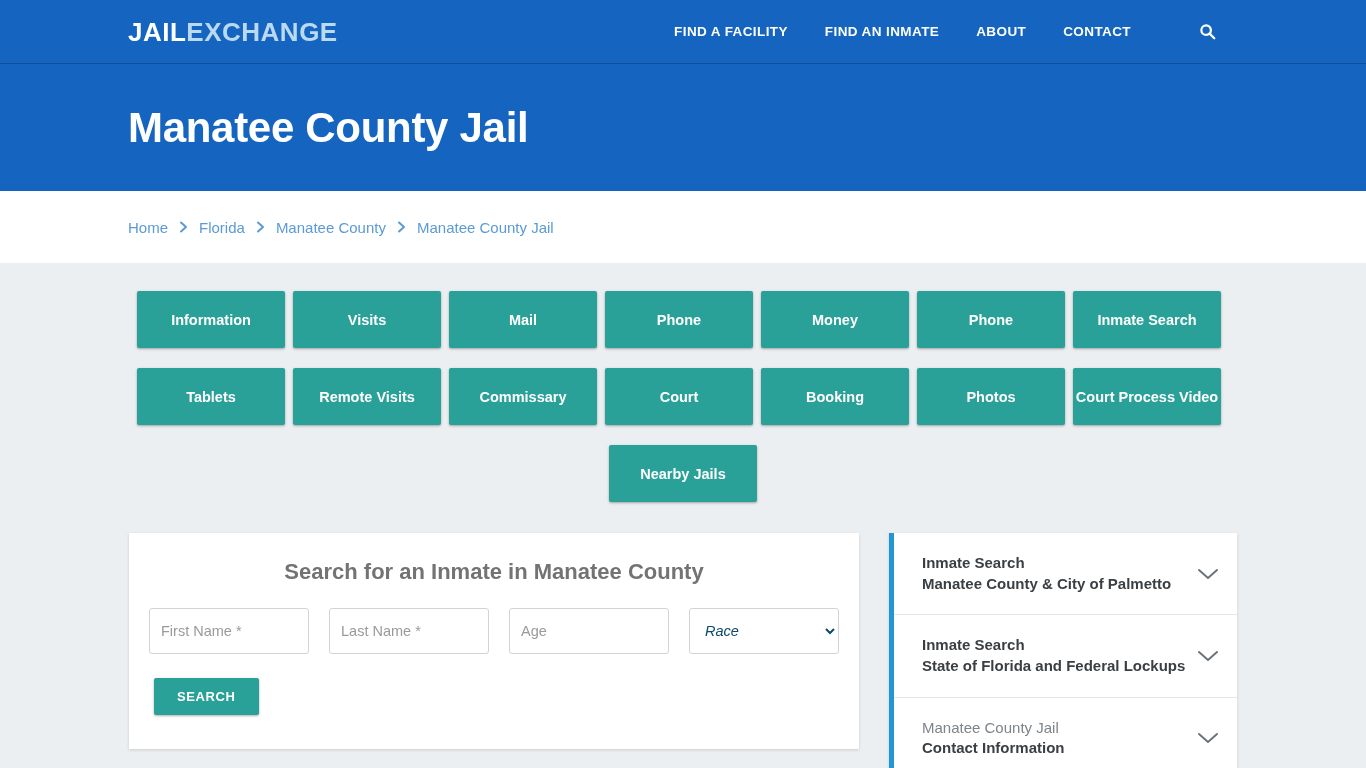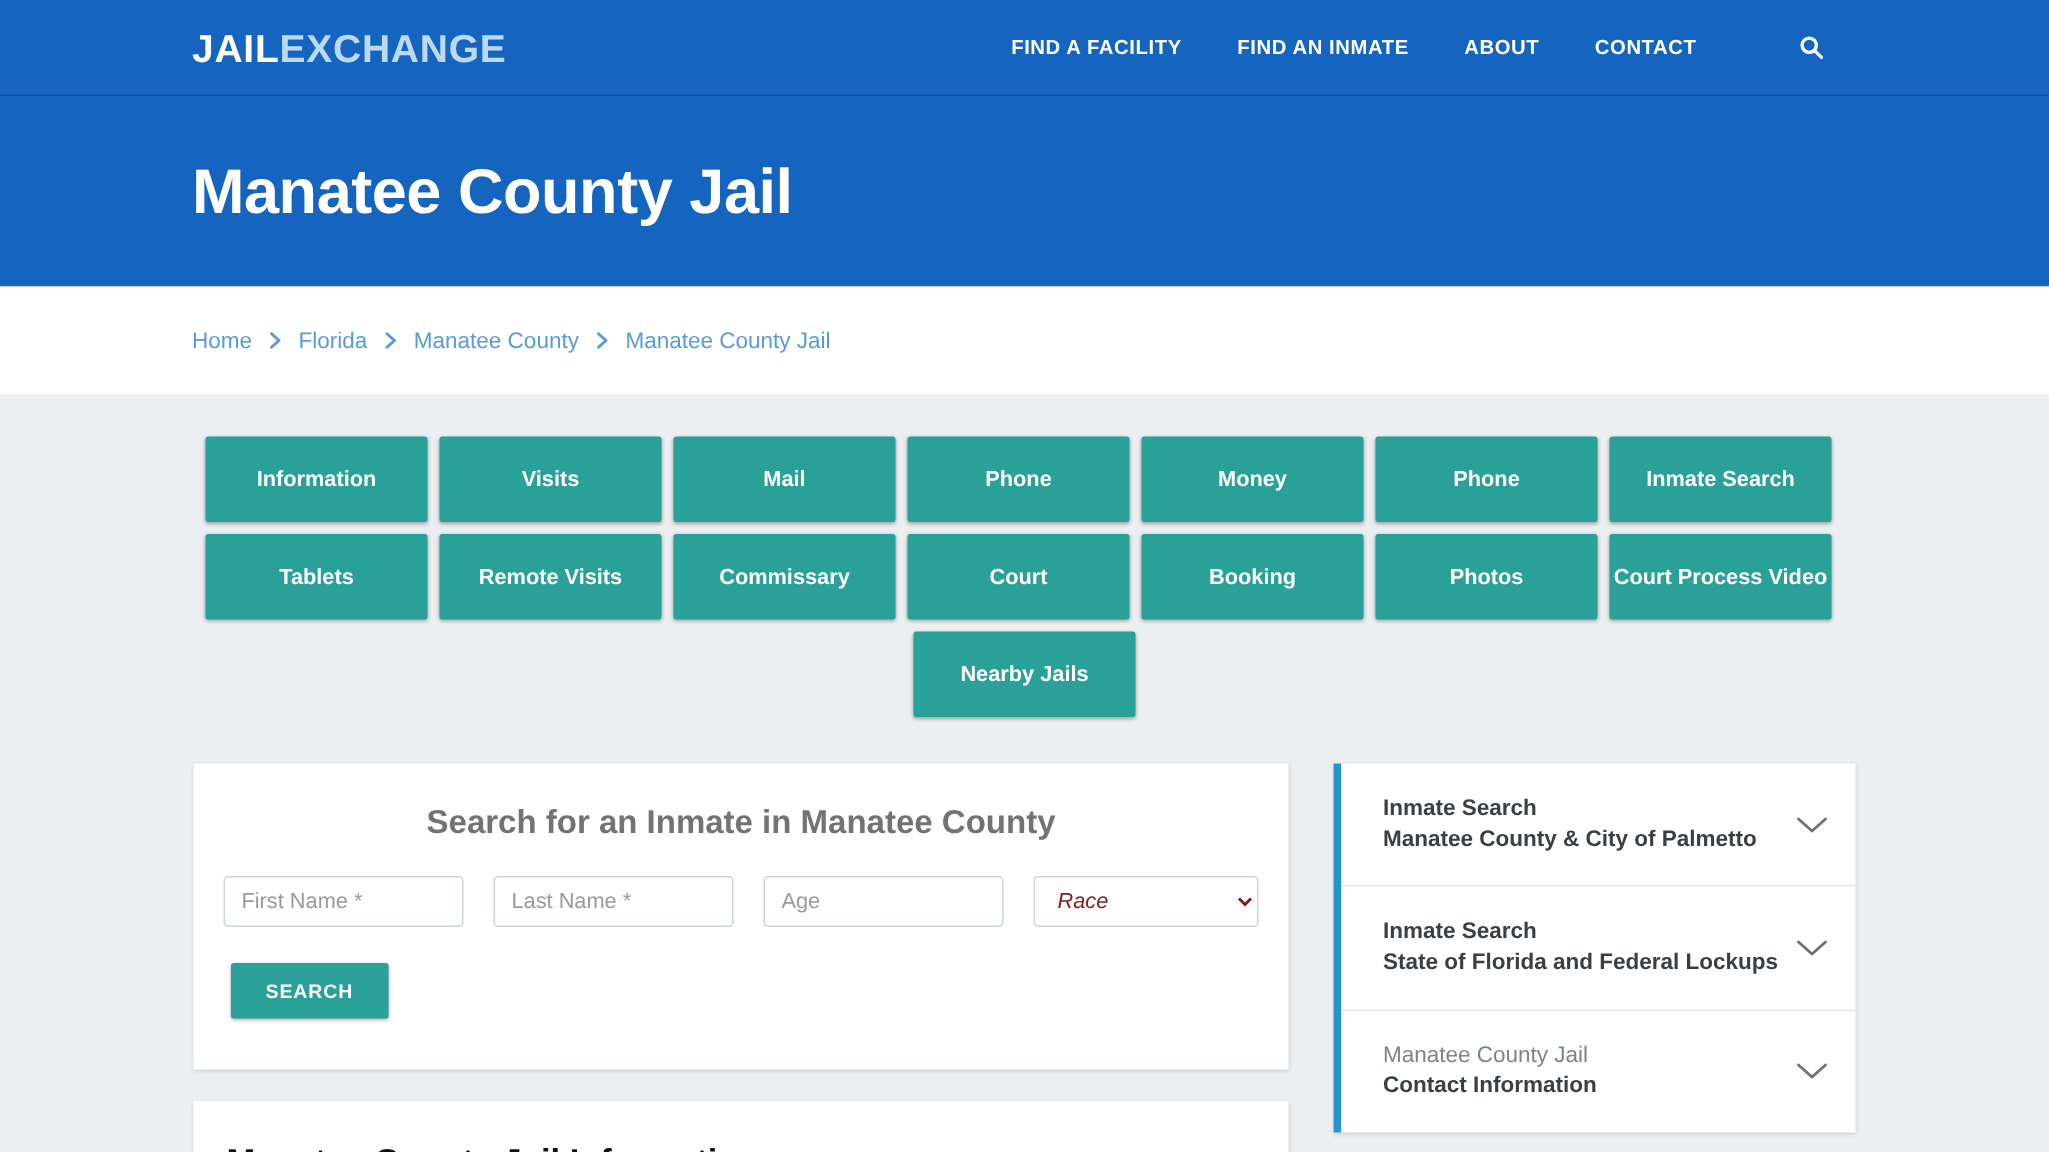--- a/index.html
+++ b/index.html
@@ -104,21 +104,21 @@
   .btn-grid {
     width: 1092px;
     margin: 0 auto;
     display: flex;
     flex-wrap: wrap;
     justify-content: flex-start;
   }
   .nav-btn {
     width: 148px;
     height: 57px;
-    margin: 0 8px 8px 0;
+    margin: 0 8px 20px 0;
     background: #2aa198;
     color: #ffffff;
     border: none;
     border-radius: 2px;
     font-family: "Liberation Sans", sans-serif;
     font-size: 14.5px;
     font-weight: bold;
     cursor: pointer;
     box-shadow: 0 1px 3px rgba(0,0,0,0.22), 0 1px 2px rgba(0,0,0,0.12);
     white-space: nowrap;
@@ -161,27 +161,27 @@
     font-weight: bold;
     color: #737373;
   }
   .search-fields {
     display: flex;
     justify-content: center;
     gap: 20px;
   }
   .search-fields input,
   .search-fields select {
-    height: 34px;
+    height: 46px;
     border: 1px solid #d0d4d8;
     border-radius: 3px;
     padding: 0 11px;
     font-family: "Liberation Sans", sans-serif;
     font-size: 14.5px;
-    color: #7f1d1d;
+    color: #0c4a6e;
     background: #fff;
     outline: none;
   }
   .search-fields input::placeholder { color: #9a9a9a; }
   .f-first { width: 160px; }
   .f-last  { width: 160px; }
   .f-age   { width: 160px; }
   .f-race  { width: 160px; color: #555; font-style: italic; }
 
   .search-btn-wrap {

